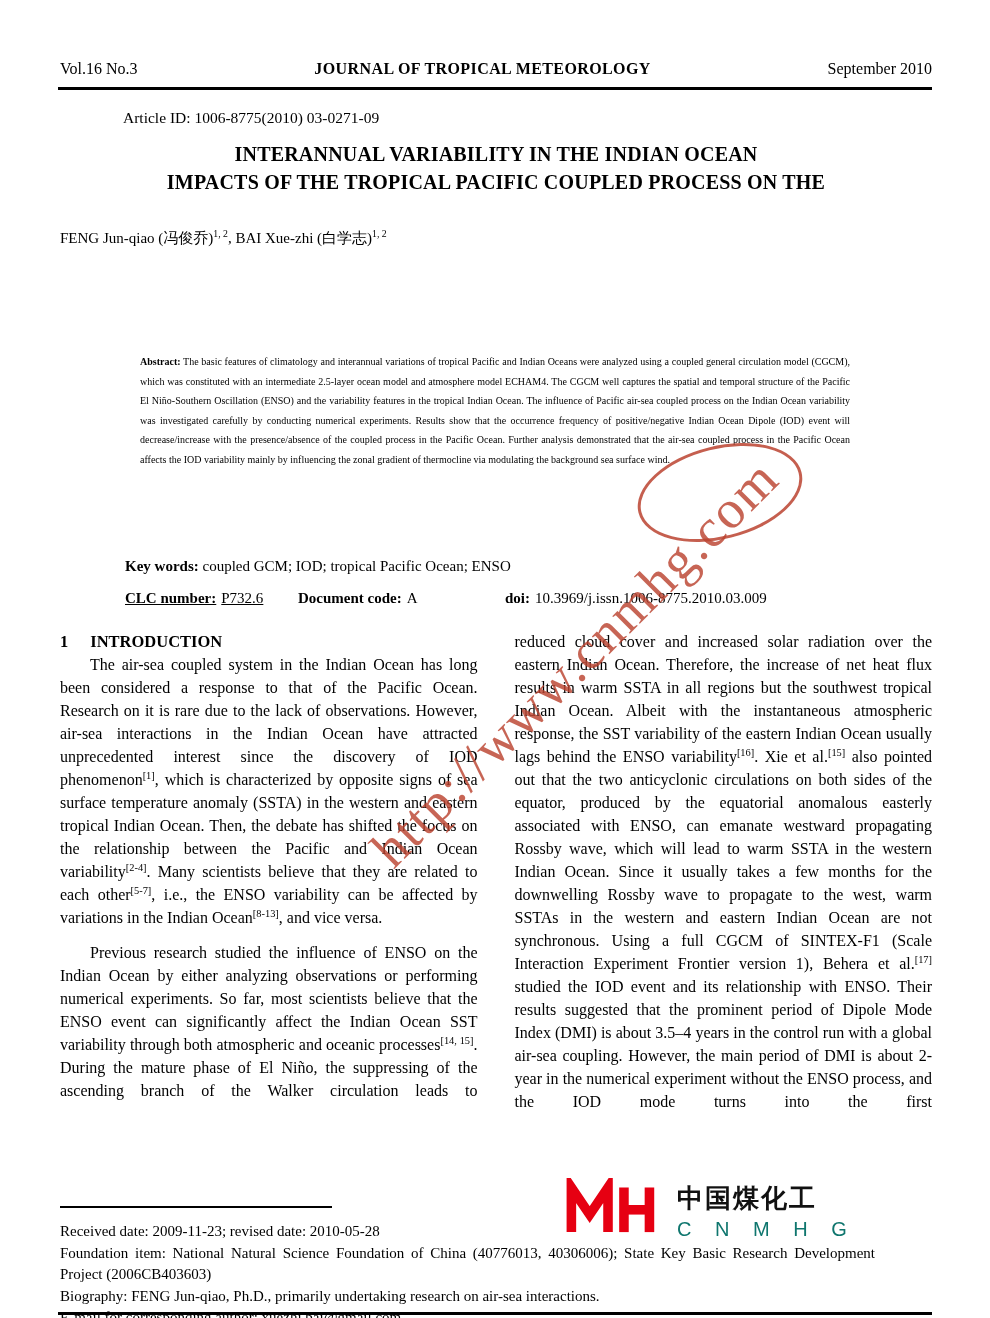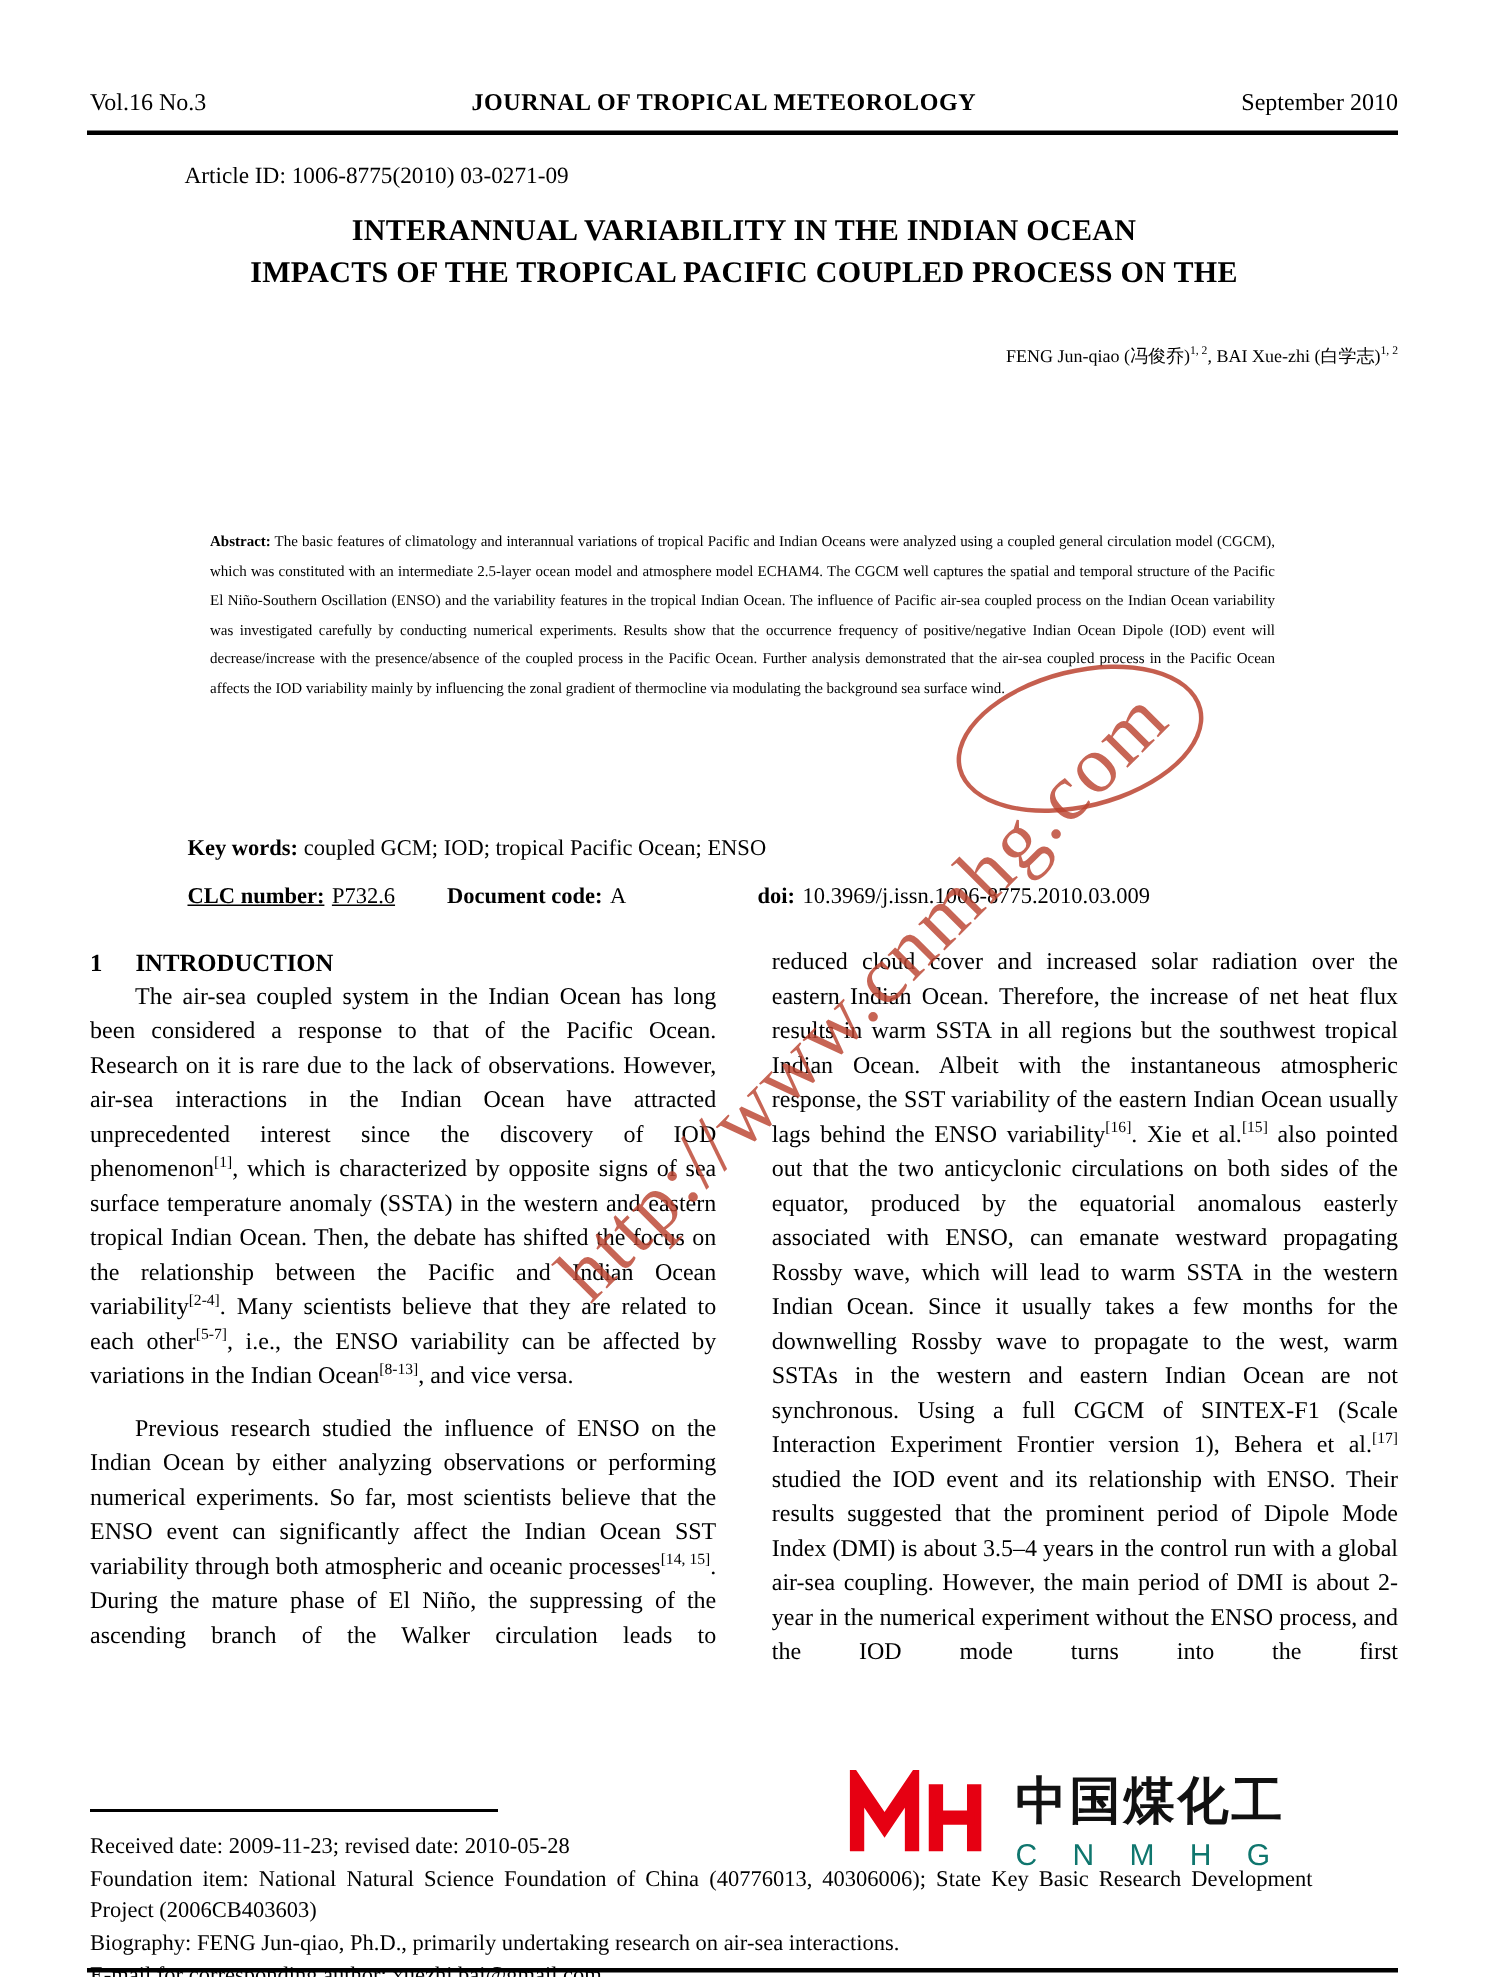--- a/index.html
+++ b/index.html
@@ -21,21 +21,21 @@
   .header-rule { position:absolute; top:87px; left:58px; width:874px; height:2.5px; background:#000; }
 
   .article-id { position:absolute; top:109px; left:123px; font-size:15.5px; }
 
   .paper-title {
     position:absolute; top:140px; left:60px; width:872px;
     text-align:center; font-weight:bold; font-size:20px; line-height:28px; letter-spacing:.2px;
   }
   .authors-line {
     position:absolute; top:229px; left:60px; width:872px;
-    text-align:right; font-size:12px;
+    text-align:left; font-size:15px;
   }
   .affiliation {
     position:absolute; top:287px; left:60px; width:872px;
     text-align:center; font-size:15.5px; line-height:24px;
   }
 
   .abstract-block {
     position:absolute; top:352px; left:140px; width:710px;
     font-size:10px; line-height:19.6px; text-align:justify;
   }
@@ -90,21 +90,21 @@
     pointer-events:none; z-index:5;
   }
 
   
   .cnmhg-logo {
     position:absolute; top:1178px; left:565px;
     display:flex; align-items:center; gap:18px; z-index:6;
     background:transparent;
   }
   .logo-text-col { display:flex; flex-direction:column; gap:2px; }
-  .logo-cn { font-family:Liberation Serif, serif; font-weight:bold; font-size:34px; color:#111; letter-spacing:2px; }
+  .logo-cn { font-family:Liberation Serif, serif; font-weight:bold; font-size:26px; color:#111; letter-spacing:2px; }
   .logo-en { font-family:"Liberation Sans","DejaVu Sans",sans-serif; font-size:20px; color:#0f766e; letter-spacing:9px; }
 </style>
 </head>
 <body>
 
 <div class="page">
 
   <div class="journal-header">
     <span class="vol">Vol.16 No.3</span>
     <span class="journal-name">JOURNAL OF TROPICAL METEOROLOGY</span>

